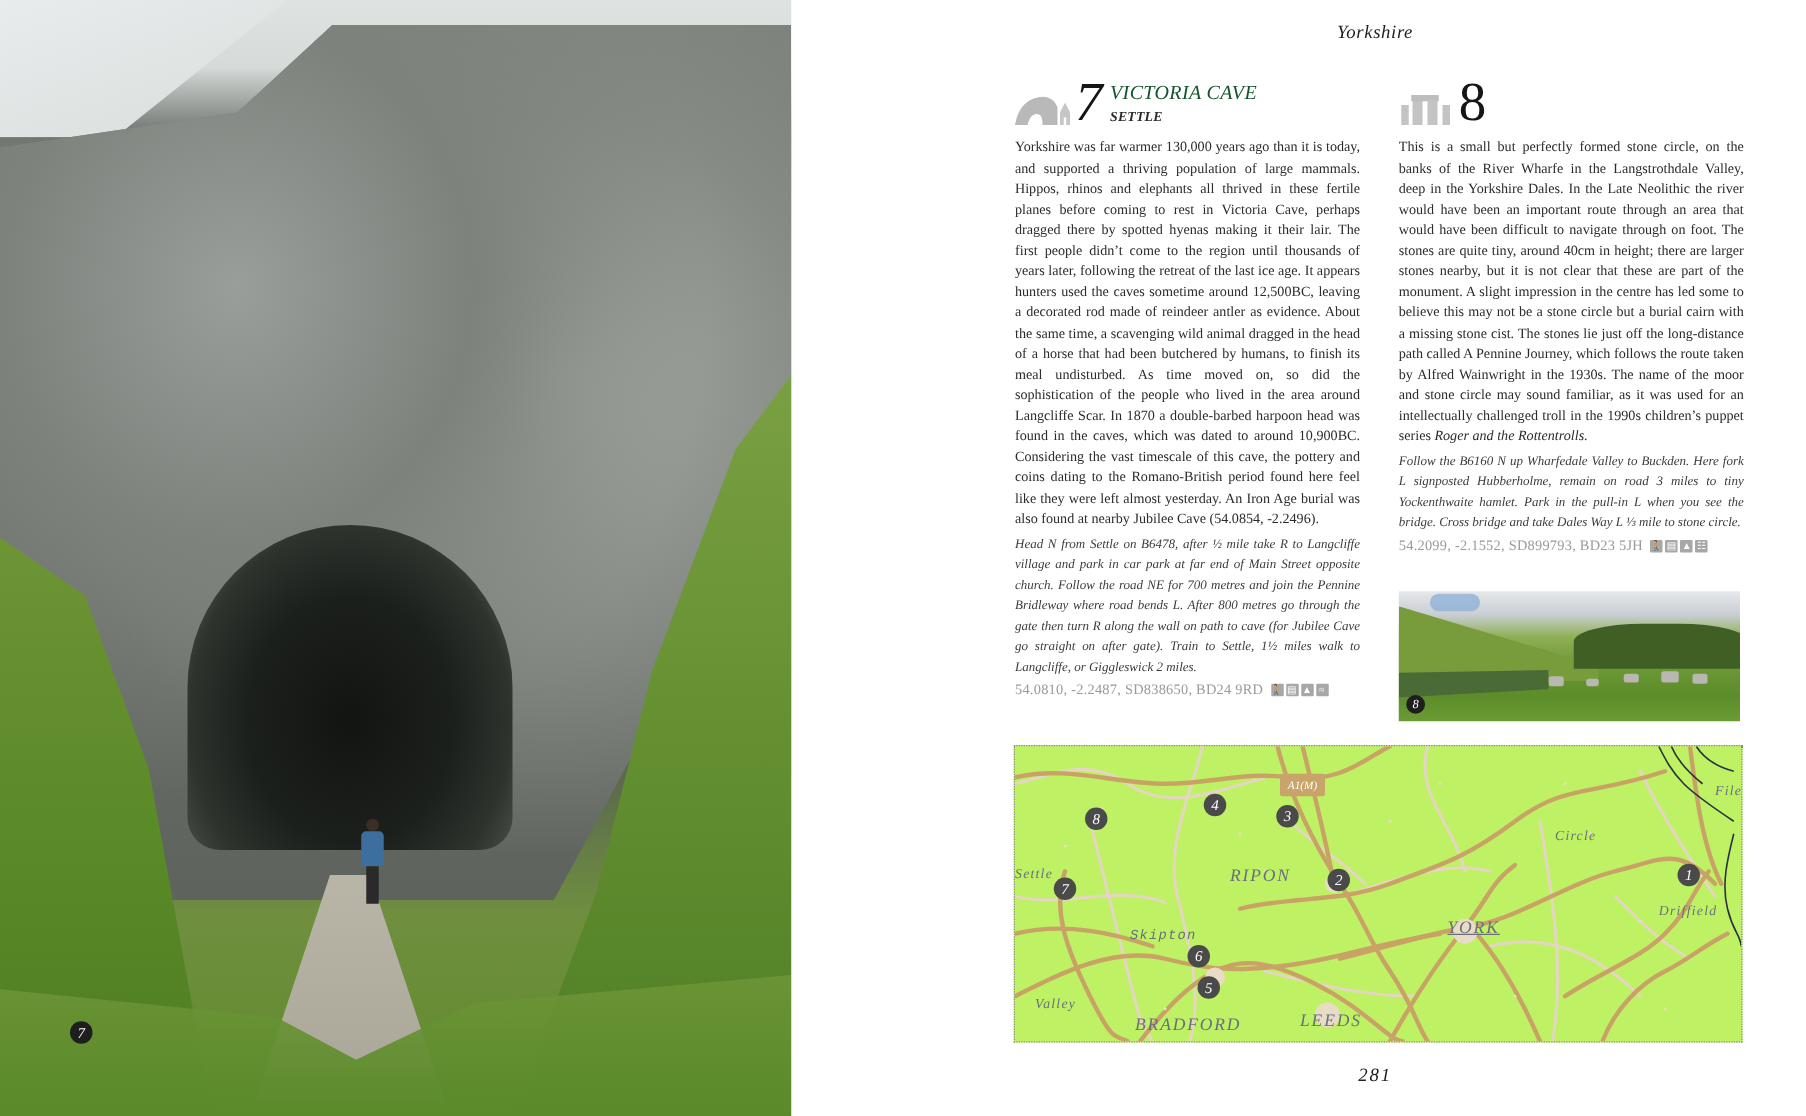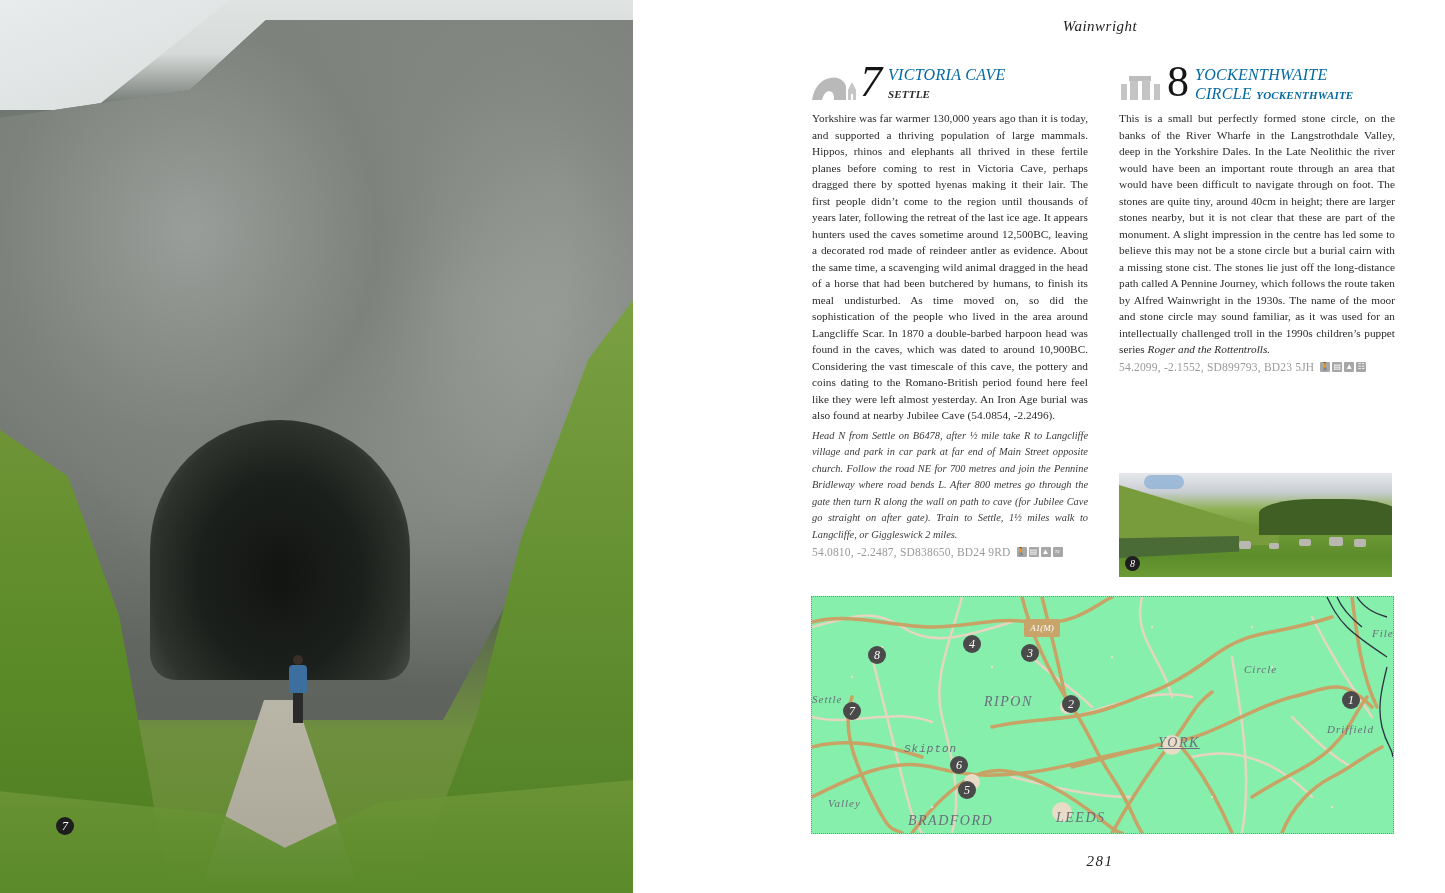--- a/index.html
+++ b/index.html
@@ -74,21 +74,21 @@
   .col-2 { left: 1119px; }
   .entry-head { display: flex; align-items: flex-start; height: 44px; }
   .site-icon { width: 46px; height: 28px; margin-top: 8px; }
   .entry-num {
     font-size: 44px; line-height: 36px; font-style: italic; color: #151515;
     margin: 0 6px 0 2px; font-family: "Liberation Serif", serif;
   }
   .col-2 .entry-num { font-style: normal; }
   .entry-title {
     font-style: italic; text-transform: uppercase; font-size: 16px; line-height: 16px;
-    letter-spacing: 0.3px; color: #0369a1; margin-top: 3px;
+    letter-spacing: 0.3px; color: #14532d; margin-top: 3px;
   }
   .entry-sub {
     font-style: italic; text-transform: uppercase; font-size: 11px; font-weight: bold; letter-spacing: 0.2px;
   }
   .col-1 .entry-sub { display: block; margin-top: 5px; }
   .body-text {
     font-size: 11.3px; line-height: 16.5px; text-align: justify; margin: 2px 0 0 0; color: #2b2b2b;
   }
   .directions {
     font-size: 10.4px; line-height: 16.5px; font-style: italic; text-align: justify; margin: 4px 0 0 0; color: #3b3b3b;
@@ -108,21 +108,21 @@
   .photo-right .sky-blue { position: absolute; left: 25px; top: 2px; width: 40px; height: 14px; background: #8fb1d6; border-radius: 8px; opacity: 0.8; }
   .photo-right .hill { position: absolute; left: 0; top: 12px; width: 160px; height: 60px; background: #789c3c; clip-path: polygon(0 0, 100% 80%, 100% 100%, 0 100%); }
   .photo-right .trees { position: absolute; left: 140px; top: 26px; width: 140px; height: 36px; background: #3f5f25; border-radius: 40% 40% 0 0; }
   .photo-right .hedge { position: absolute; left: 0; top: 63px; width: 120px; height: 22px; background: #4a6b36; clip-path: polygon(0 10%, 100% 0, 100% 70%, 0 100%); }
   .photo-right .stones { position: absolute; left: 110px; top: 66px; width: 140px; height: 14px; }
   .photo-right .stone { position: absolute; background: #b8b8b0; border-radius: 2px; }
   .photo-right .marker { left: 6px; top: 83px; width: 15px; height: 15px; font-size: 10px; }
   
   .map {
     position: absolute; left: 811px; top: 596px; width: 581px; height: 236px;
-    border: 1px dotted #8a8a8a; background: #86efac; overflow: hidden;
+    border: 1px dotted #8a8a8a; background: #bef264; overflow: hidden;
   }
   .map svg { position: absolute; left: 0; top: 0; }
   .map-label {
     position: absolute; font-style: italic; color: #6a6f7a; font-size: 11px; letter-spacing: 1px;
   }
   .map-label.city { font-size: 14px; letter-spacing: 1.5px; text-transform: uppercase; }
   .map-marker {
     position: absolute; width: 18px; height: 18px; border-radius: 50%; background: #4a4a4a;
     color: #fff; font-style: italic; font-size: 12px; display: flex; align-items: center; justify-content: center;
   }
@@ -147,21 +147,21 @@
   <div class="path"></div>
   <div class="grass-bottom"></div>
   <div class="hiker">
     <div class="head"></div>
       <div class="body"></div>
       <div class="legs"></div>
   </div>
   <div class="marker" style="left:56px; top:817px;">7</div>
 </div>
 
-<div class="running-head">Wainwright</div>
+<div class="running-head">Yorkshire</div>
 
 <div class="column col-1">
   <div class="entry-head">
     <svg class="site-icon" viewBox="0 0 46 28">
       <path d="M0 28 C2 16 8 8 18 6 C26 4 32 8 34 14 L34 28 Z" fill="#b9b9b9"></path>
       <path d="M10 28 C12 20 16 18 20 20 C22 22 22 26 22 28 Z" fill="#ffffff"></path>
       <path d="M36 28 L36 18 L40 10 L44 18 L44 28 Z" fill="#c6c6c6"></path>
       <rect x="39" y="22" width="2" height="6" fill="#ffffff"></rect>
     </svg>
     <span class="entry-num">7</span>
@@ -186,29 +186,23 @@
 <div class="column col-2">
   <div class="entry-head">
     <svg class="site-icon" viewBox="0 0 46 28">
       <rect x="2" y="12" width="6" height="16" fill="#c4c4c4"></rect>
       <rect x="11" y="8" width="8" height="20" fill="#c4c4c4"></rect>
       <rect x="10" y="4" width="22" height="5" fill="#bdbdbd"></rect>
       <rect x="23" y="8" width="8" height="20" fill="#c4c4c4"></rect>
       <rect x="35" y="12" width="6" height="16" fill="#c4c4c4"></rect>
     </svg>
     <span class="entry-num">8</span>
-    <div>
-      <div class="entry-title">Yockenthwaite</div>
-      <div class="entry-title">
-        <span>Circle</span>
-        <span class="entry-sub">Yockenthwaite</span>
-      </div>
-    </div>
   </div>
   <p class="body-text"><span>This is a small but perfectly formed stone circle, on the banks of the River Wharfe in the Langstrothdale Valley, deep in the Yorkshire Dales. In the Late Neolithic the river would have been an important route through an area that would have been difficult to navigate through on foot. The stones are quite tiny, around 40cm in height; there are larger stones nearby, but it is not clear that these are part of the monument. A slight impression in the centre has led some to believe this may not be a stone circle but a burial cairn with a missing stone cist. The stones lie just off the long-distance path called A Pennine Journey, which follows the route taken by Alfred Wainwright in the 1930s. The name of the moor and stone circle may sound familiar, as it was used for an intellectually challenged troll in the 1990s children’s puppet series </span><em>Roger and the Rottentrolls.</em></p>
+  <p class="directions">Follow the B6160 N up Wharfedale Valley to Buckden. Here fork L signposted Hubberholme, remain on road 3 miles to tiny Yockenthwaite hamlet. Park in the pull-in L when you see the bridge. Cross bridge and take Dales Way L ⅓ mile to stone circle.</p>
   <div class="coords">
     <span>54.2099, -2.1552, SD899793, BD23 5JH</span>
     <span class="fac-icons">
       <span class="fac">🚶</span>
       <span class="fac">▤</span>
       <span class="fac">▲</span>
       <span class="fac">☷</span>
     </span>
   </div>
 </div>
@@ -298,21 +292,21 @@
 
   <span class="map-label" style="left:0px; top:96px;">Settle</span>
   <span class="map-label city" style="left:172px; top:97px;">RIPON</span>
   <span class="map-label" style="left:432px; top:66px;">Circle</span>
   <span class="map-label" style="left:560px; top:30px;">Filey</span>
   <span class="map-label" style="left:515px; top:126px;">Driffield</span>
   <span class="map-label city" style="left:346px; top:138px;text-decoration:underline;">YORK</span>
   <span class="map-label" style="left:92px; top:146px;font-family:Liberation Mono, monospace;">Skipton</span>
   <span class="map-label" style="left:16px; top:200px;">Valley</span>
   <span class="map-label city" style="left:96px; top:216px;text-align:right;">BRADFORD</span>
-  <span class="map-label city" style="left:244px; top:213px;">LEEDS</span>
+  <span class="map-label city" style="left:228px; top:213px;">LEEDS</span>
 
   <div class="map-marker" style="left:56px; top:49px;">8</div>
   <div class="map-marker" style="left:151px; top:38px;">4</div>
   <div class="map-marker" style="left:209px; top:47px;">3</div>
   <div class="map-marker" style="left:31px; top:105px;">7</div>
   <div class="map-marker" style="left:250px; top:98px;">2</div>
   <div class="map-marker" style="left:530px; top:94px;">1</div>
   <div class="map-marker" style="left:138px; top:159px;">6</div>
   <div class="map-marker" style="left:146px; top:184px;">5</div>
 </div>

